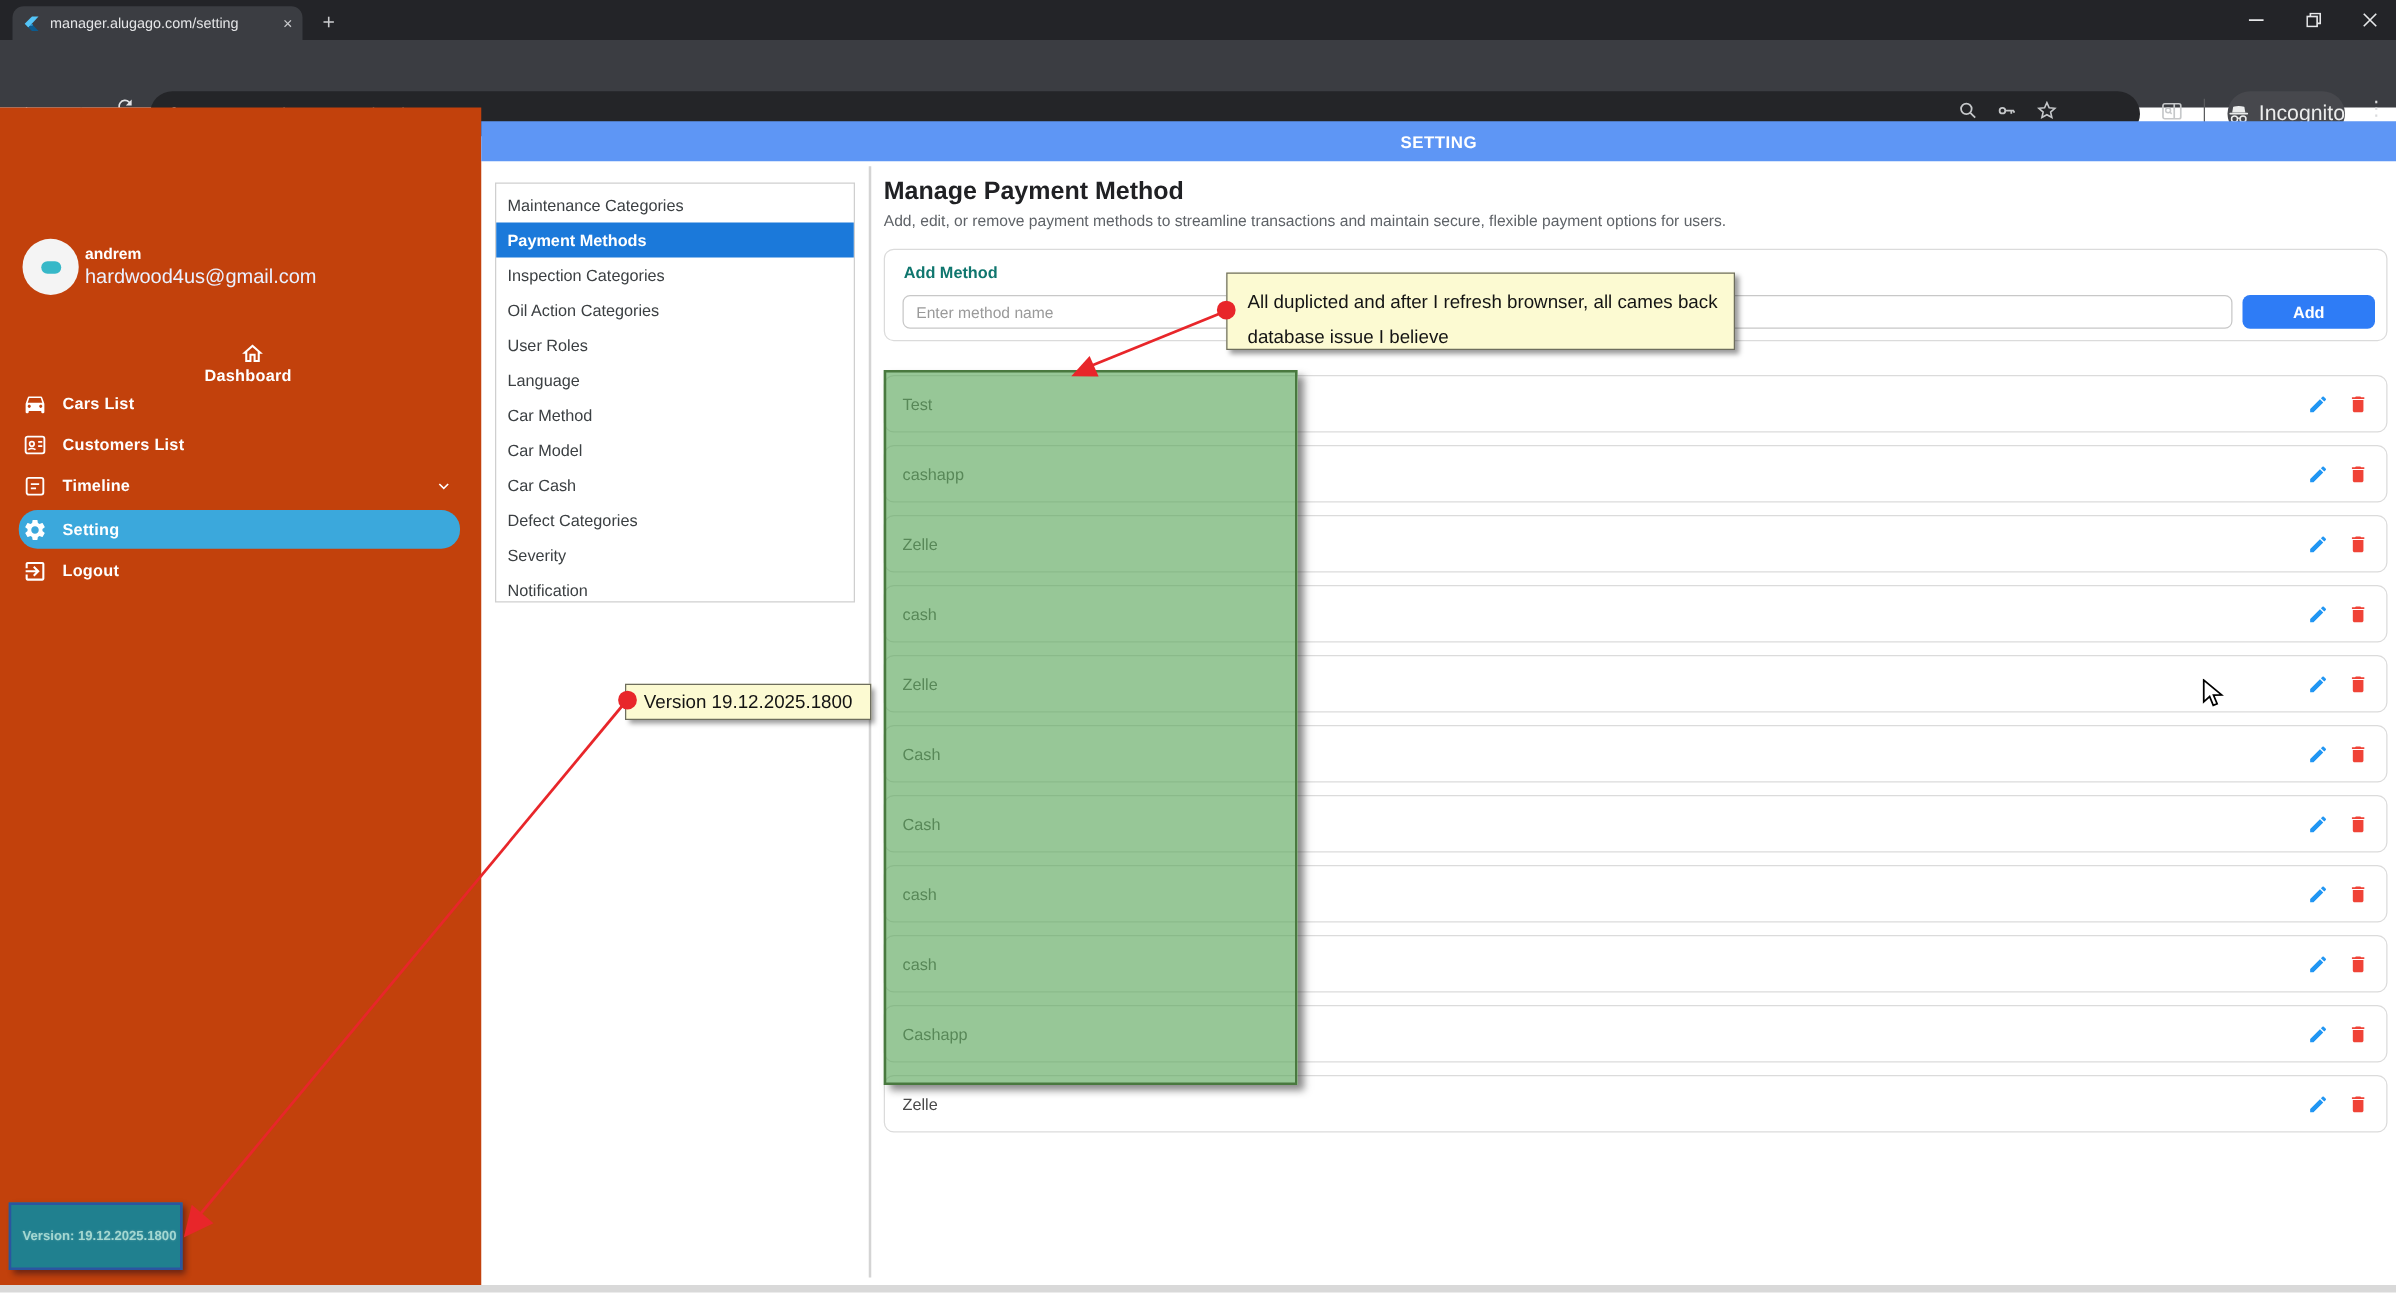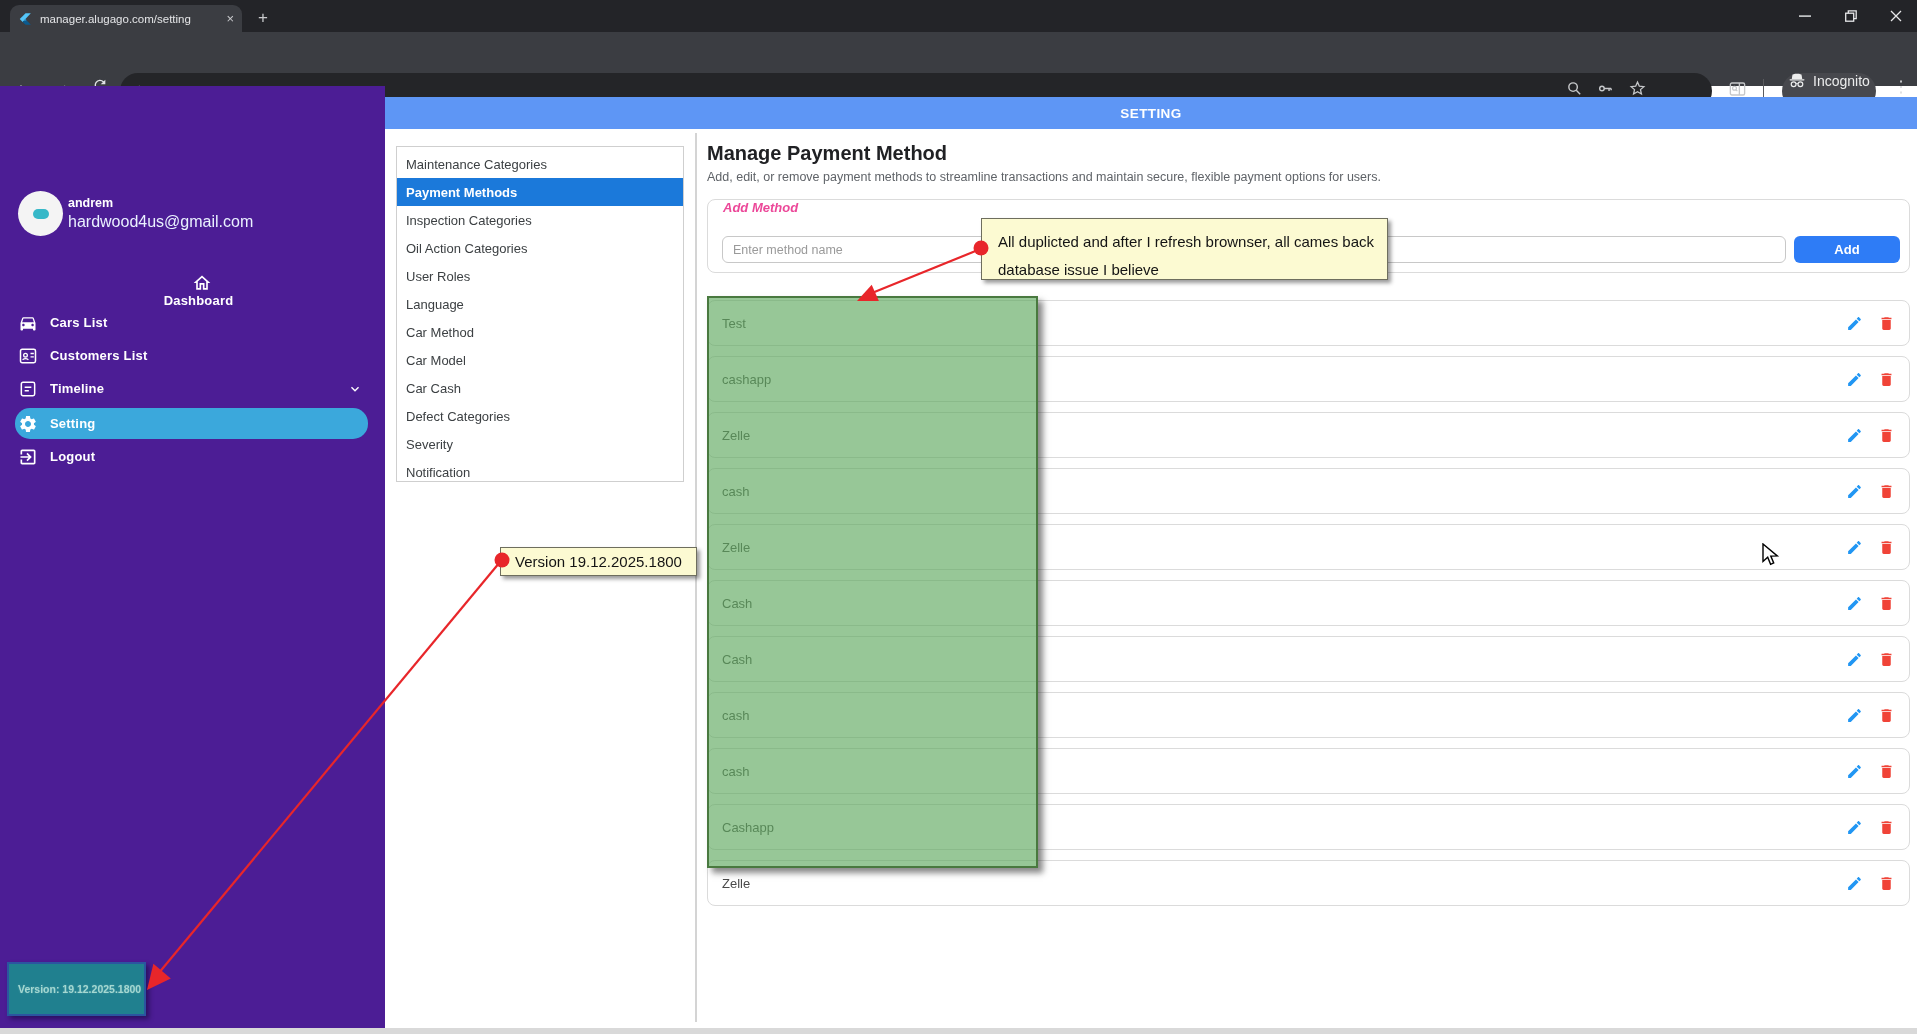--- a/index.html
+++ b/index.html
@@ -15,27 +15,27 @@
   #newtab-btn { position:absolute; left:258px; top:8px; color:#c9cacd; font-size:17px; }
   .win-ctrl { position:absolute; top:0; width:42px; height:32px; display:flex; align-items:center; justify-content:center; color:#e7e8ea; }
   #toolbar { position:absolute; left:0; top:32px; width:1917px; height:54px; background:#3b3d42; }
   .nav-ico { position:absolute; top:39px; width:28px; height:28px; display:flex; align-items:center; justify-content:center;
     font-size:17px; color:#e2e4e6; border-radius:50%; }
   #omnibox { position:absolute; left:120px; top:41px; width:1592px; height:36px; background:#242528;
     border-radius:18px; display:flex; align-items:center; color:#e6e7e9; font-size:13.5px; }
   #omnibox .url { margin-left:12px; }
   .omni-right { position:absolute; top:48px; }
   #incog-badge { position:absolute; left:1782px; top:41px; width:94px; height:36px; background:#47484d;
-    border-radius:18px; display:flex; align-items:flex-start; justify-content:center; gap:7px;
-    color:#eceded; font-size:14px; }
+    border-radius:18px; display:flex; align-items:center; justify-content:center; gap:7px;
+    color:#eceded; font-size:17px; }
   #toolbar-sep { position:absolute; left:1763px; top:47px; width:1px; height:24px; background:#5a5b5e; }
   #menu-dots { position:absolute; left:1893px; top:45px; color:#dadbdd; font-size:16px; letter-spacing:0; }
 
   
-  #sidebar { position:absolute; left:0; top:86px; width:385px; height:942px; background:#4c1d95; }
+  #sidebar { position:absolute; left:0; top:86px; width:385px; height:942px; background:#c2410c; }
   #avatar { position:absolute; left:18px; top:105px; width:45px; height:45px; border-radius:50%; background:#f4f4f4;
     display:flex; align-items:center; justify-content:center; }
   #avatar .car-dot { width:16px; height:10px; border-radius:5px; background:#37b8c8; }
   #user-name { position:absolute; left:68px; top:110px; color:#fff; font-weight:bold; font-size:12.5px; }
   #user-email { position:absolute; left:68px; top:127px; color:#eaf1ff; font-size:16px; }
   .nav-item { position:absolute; left:0; width:385px; height:33px; display:flex; align-items:center; color:#fff; }
   .nav-item .ico { width:20px; height:20px; margin-left:18px; flex:none; }
   .nav-item .lbl { margin-left:12px; font-size:13px; font-weight:bold; letter-spacing:.2px; }
   .nav-item.active-pill::before { content:""; position:absolute; left:15px; right:17px; top:1px; bottom:1px;
     background:#3ba8dc; border-radius:15px; }
@@ -53,21 +53,21 @@
   #cat-panel { position:absolute; left:396px; top:146px; width:288px; height:336px; background:#fff;
     border:1px solid #cfcfcf; padding-top:3px; }
   .cat-item { height:28px; display:flex; align-items:center; padding-left:9px; font-size:13px; color:#3c4043; }
   .cat-item.selected { background:#1b79da; color:#fff; font-weight:bold; }
   #v-divider { position:absolute; left:695px; top:133px; width:2px; height:889px; background:#d4d4d4; }
 
   #main-title { position:absolute; left:707px; top:142px; font-size:20px; font-weight:bold; color:#202124; }
   #main-sub { position:absolute; left:707px; top:170px; font-size:12.5px; color:#5f6368; }
 
   #add-card { position:absolute; left:707px; top:199px; width:1203px; height:74px; border:1px solid #dbdbdb; border-radius:8px; }
-  #add-label { position:absolute; left:15px; top:0; font-size:13px; font-weight:bold; color:#ec4899;font-style:italic; }
+  #add-label { position:absolute; left:15px; top:10px; font-size:13px; font-weight:bold; color:#0f766e; }
   #method-input { position:absolute; left:14px; top:36px; width:1064px; height:27px; border:1px solid #c8c8c8;
     border-radius:6px; font-size:12.5px; padding-left:10px; color:#333; font-family:"Liberation Sans",sans-serif; outline:none; }
   #method-input::placeholder { color:#9a9a9a; }
   #add-btn { position:absolute; left:1086px; top:36px; width:106px; height:27px; background:#2e7cf6; border:none;
     border-radius:6px; color:#fff; font-weight:bold; font-size:13px; font-family:"Liberation Sans",sans-serif; }
 
   #rows { position:absolute; left:707px; top:300px; width:1203px; z-index:1; }
   .pm-row { position:relative; width:1203px; height:46px; border:1px solid #dbdbdb; border-radius:8px;
     background:#fff; margin-bottom:10px; display:flex; align-items:center; }
   .pm-row .pm-label { margin-left:14px; font-size:13px; color:#4a4a4a; flex:1; }

